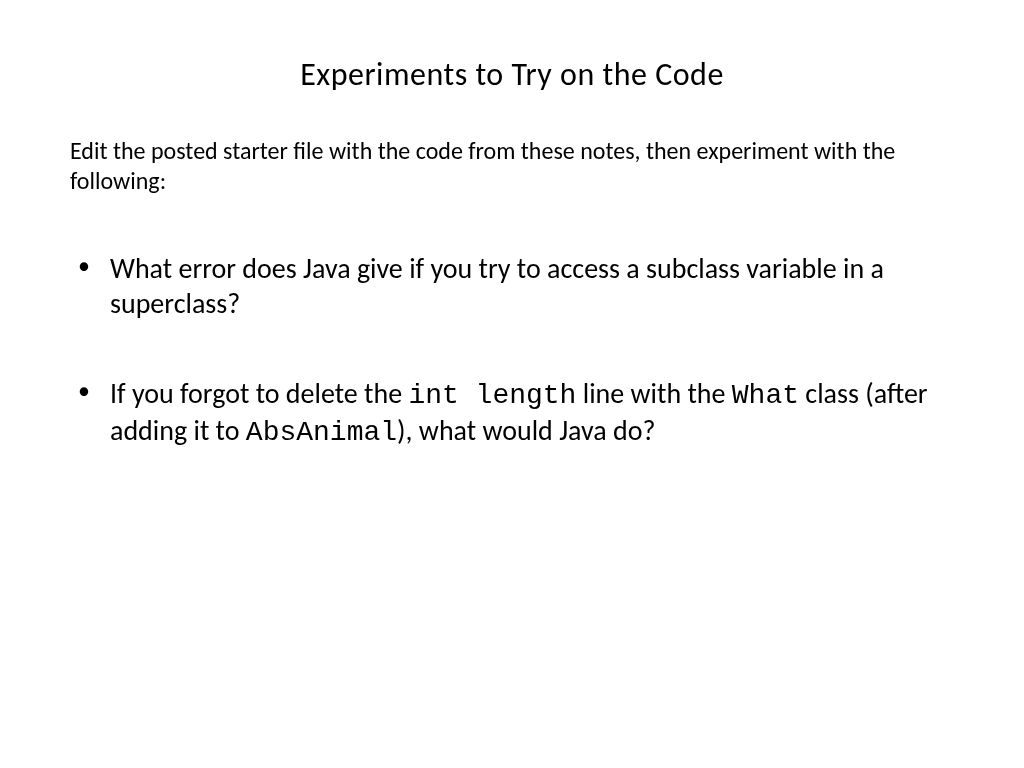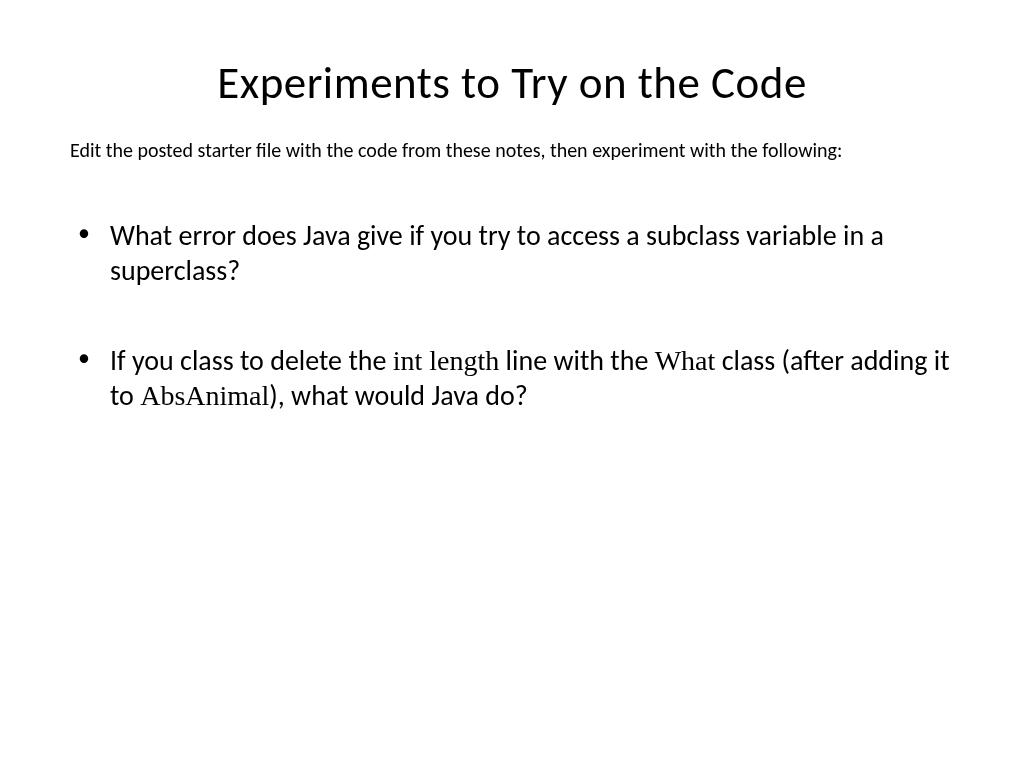--- a/index.html
+++ b/index.html
@@ -10,28 +10,28 @@
     body {
       width: 1024px;
       height: 768px;
       background: white;
       font-family: Calibri, "Segoe UI", Arial, sans-serif;
       color: #000;
       padding: 55px 40px 40px 40px;
       overflow: hidden;
     }
     .title {
-      font-size: 45px;
+      font-size: 32px;
       text-align: center;
       font-weight: 400;
-      margin-bottom: 28px;
+      margin-bottom: 42px;
       letter-spacing: 0.5px;
     }
     .intro {
-      font-size: 20px;
+      font-size: 24px;
       line-height: 1.25;
       margin-bottom: 55px;
       padding: 0 30px;
     }
     ul {
       list-style: none;
       padding: 0 30px;
     }
     li {
       font-size: 28px;
@@ -41,30 +41,30 @@
       position: relative;
     }
     li::before {
       content: "•";
       position: absolute;
       left: 8px;
       top: 0;
       font-size: 24px;
     }
     .code {
-      font-family: Liberation Serif, serif;
+      font-family: Liberation Mono, monospace;
     }
   </style>
 </head>
 <body>
 
 <h1 class="title">Experiments to Try on the Code</h1>
 
 <p class="intro">Edit the posted starter file with the code from these notes, then experiment with the following:</p>
 
 <ul>
   <li>
     <span>What error does Java give if you try to access a subclass variable in a superclass?</span>
   </li>
   <li>
-    <span>If you class to delete the </span><span class="code">int length</span><span> line with the </span><span class="code">What</span><span> class (after adding it to </span><span class="code">AbsAnimal</span><span>), what would Java do?</span>
+    <span>If you forgot to delete the </span><span class="code">int length</span><span> line with the </span><span class="code">What</span><span> class (after adding it to </span><span class="code">AbsAnimal</span><span>), what would Java do?</span>
   </li>
 </ul>
 
 </body></html>

